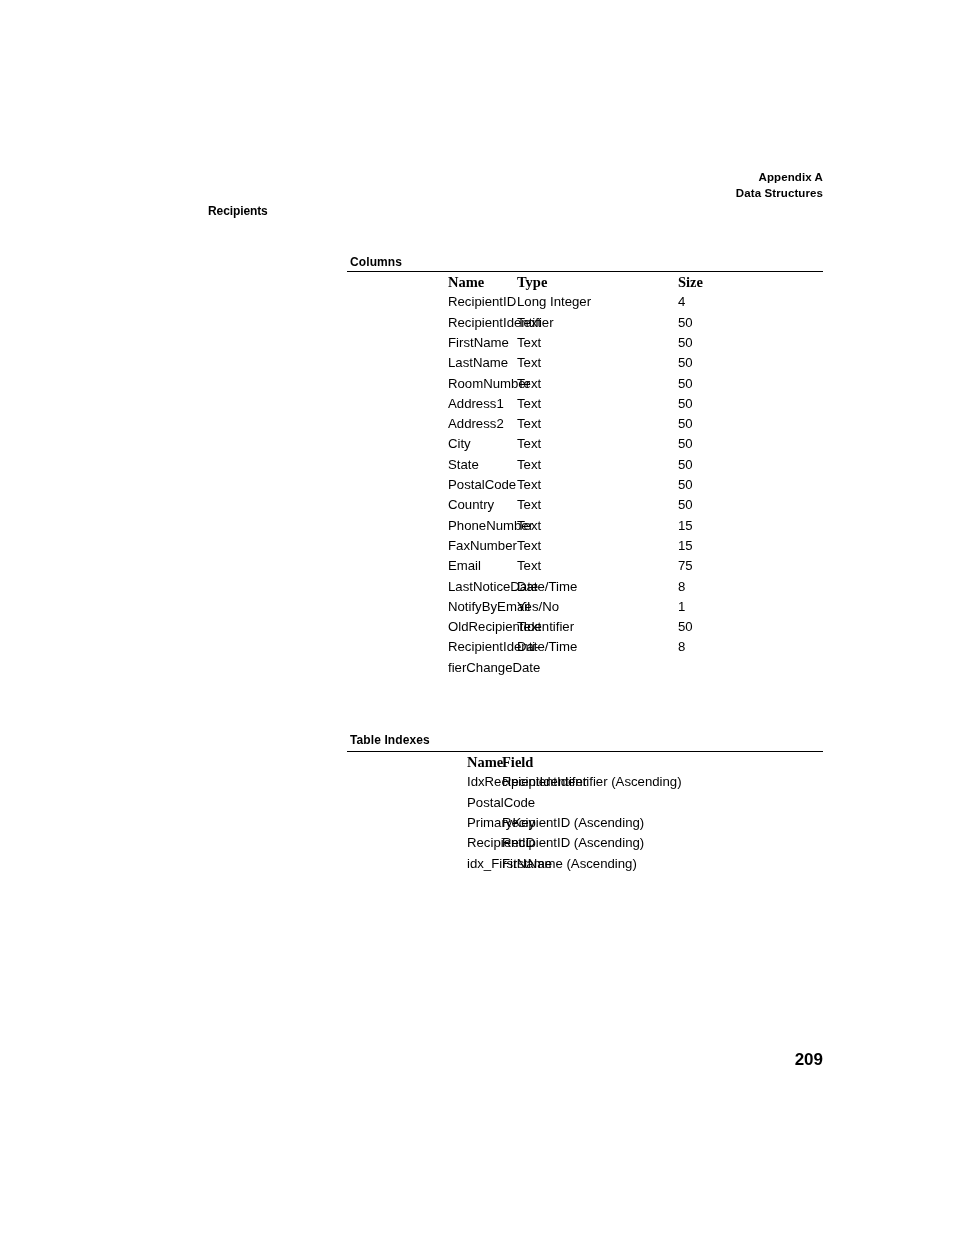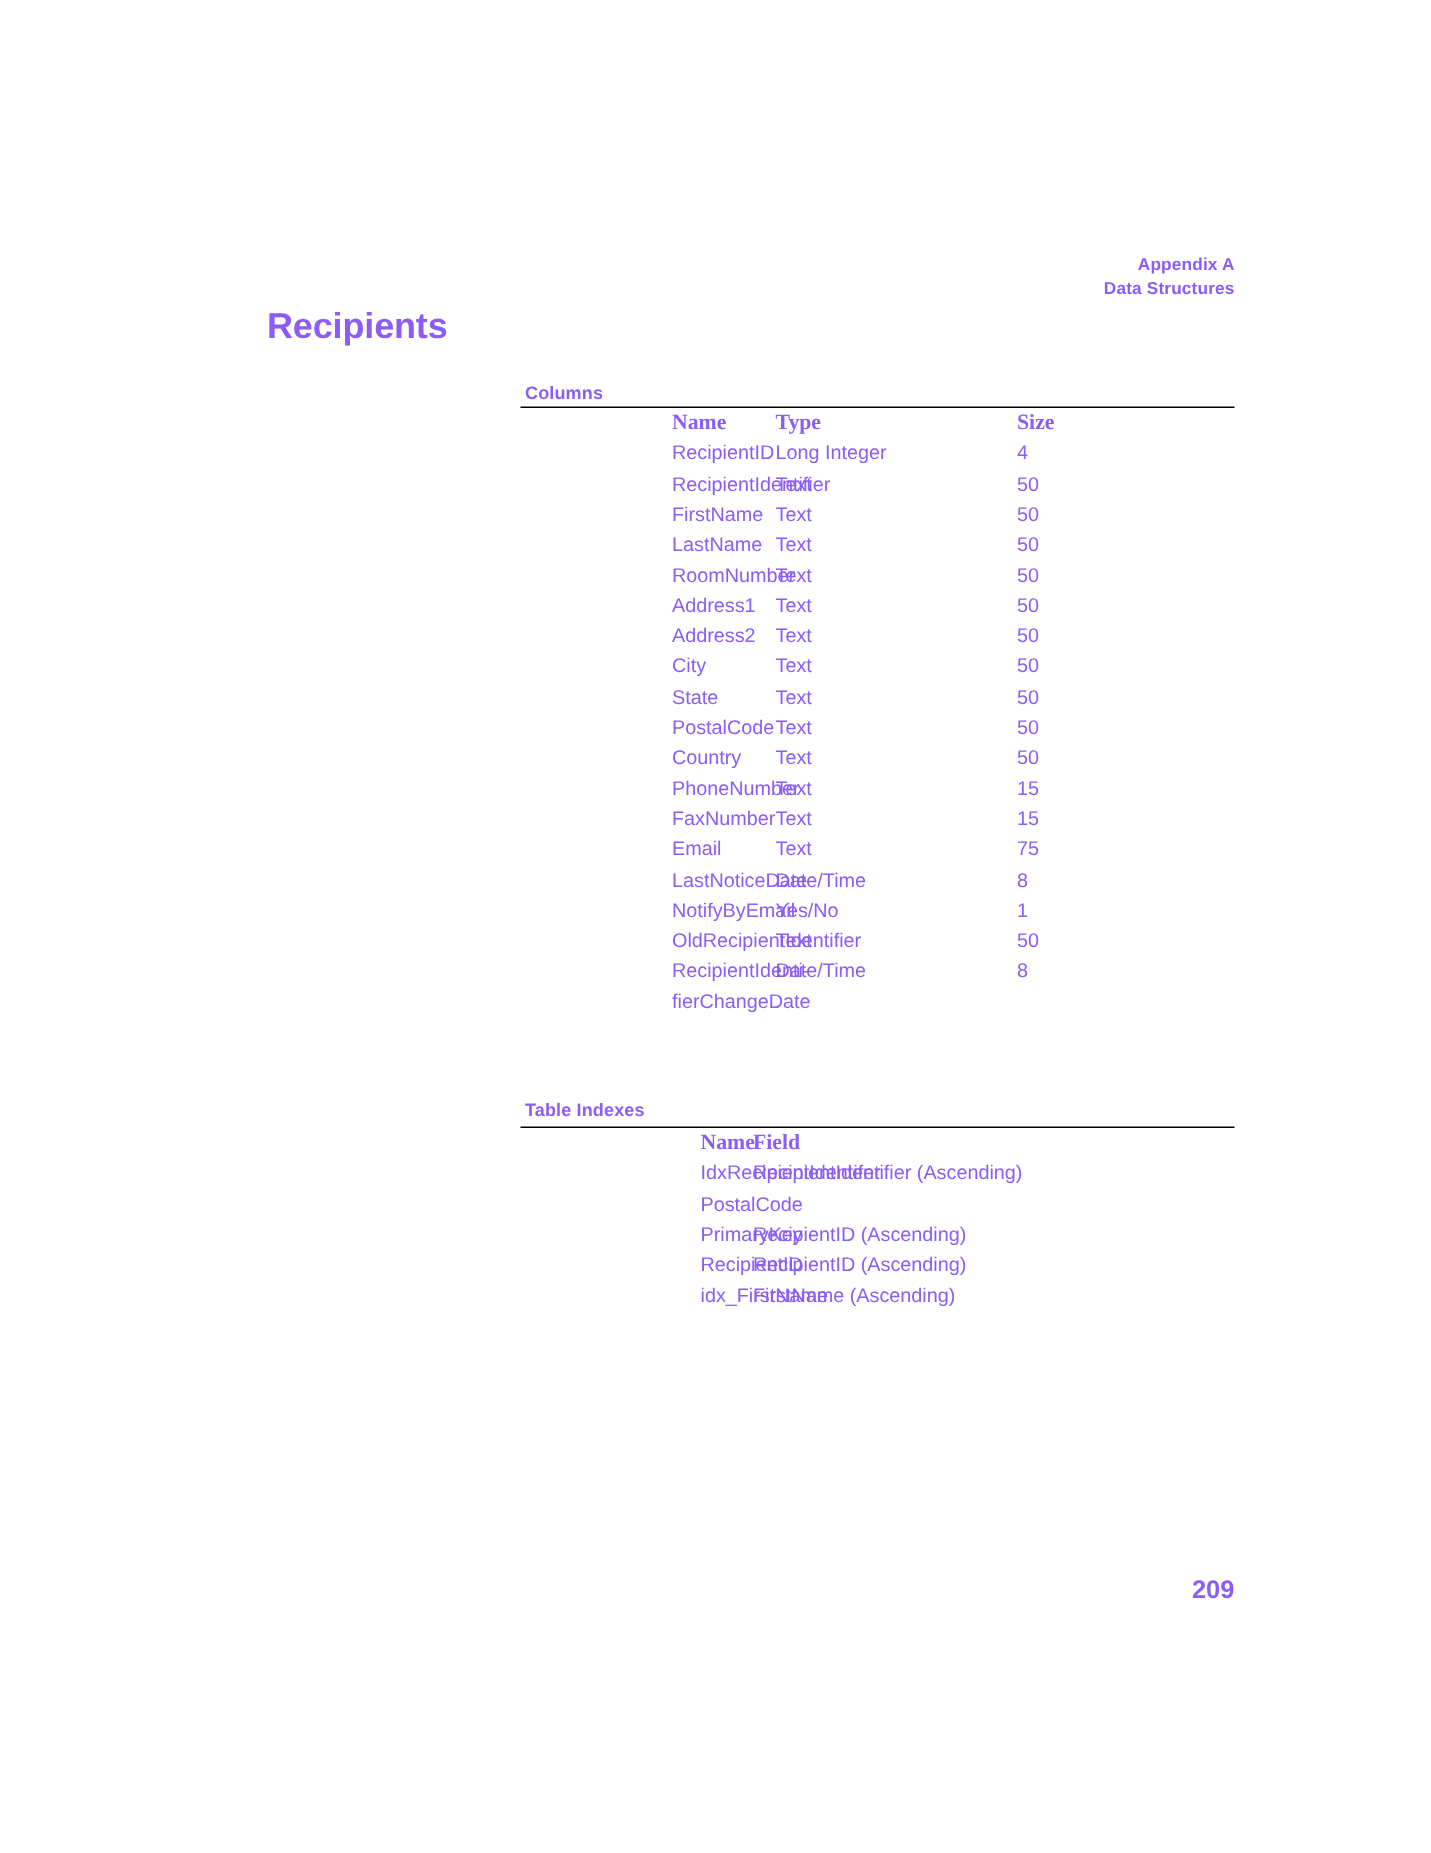--- a/index.html
+++ b/index.html
@@ -7,45 +7,45 @@
     padding: 0;
     background: #ffffff;
   }
   .page {
     position: relative;
     width: 954px;
     height: 1235px;
     background: #ffffff;
     overflow: hidden;
     font-family: "Liberation Sans", sans-serif;
-    color: #8b5cf6;
+    color: #000000;
   }
 
   
   .run-header {
     position: absolute;
     left: 520px;
     top: 170px;
     width: 303px;
     text-align: right;
     font-family: "Liberation Sans", sans-serif;
     font-weight: bold;
     font-size: 11.5px;
     line-height: 15.5px;
     letter-spacing: 0.1px;
   }
 
   
   .page-title {
     position: absolute;
-    left: 178px;
+    left: 208px;
     top: 204px;
     font-family: "Liberation Sans", sans-serif;
     font-weight: bold;
-    font-size: 24px;
+    font-size: 12px;
     letter-spacing: -0.1px;
   }
 
   
   .block-label {
     position: absolute;
     font-family: "Liberation Sans", sans-serif;
     font-weight: bold;
     font-size: 12px;
     letter-spacing: 0.1px;

